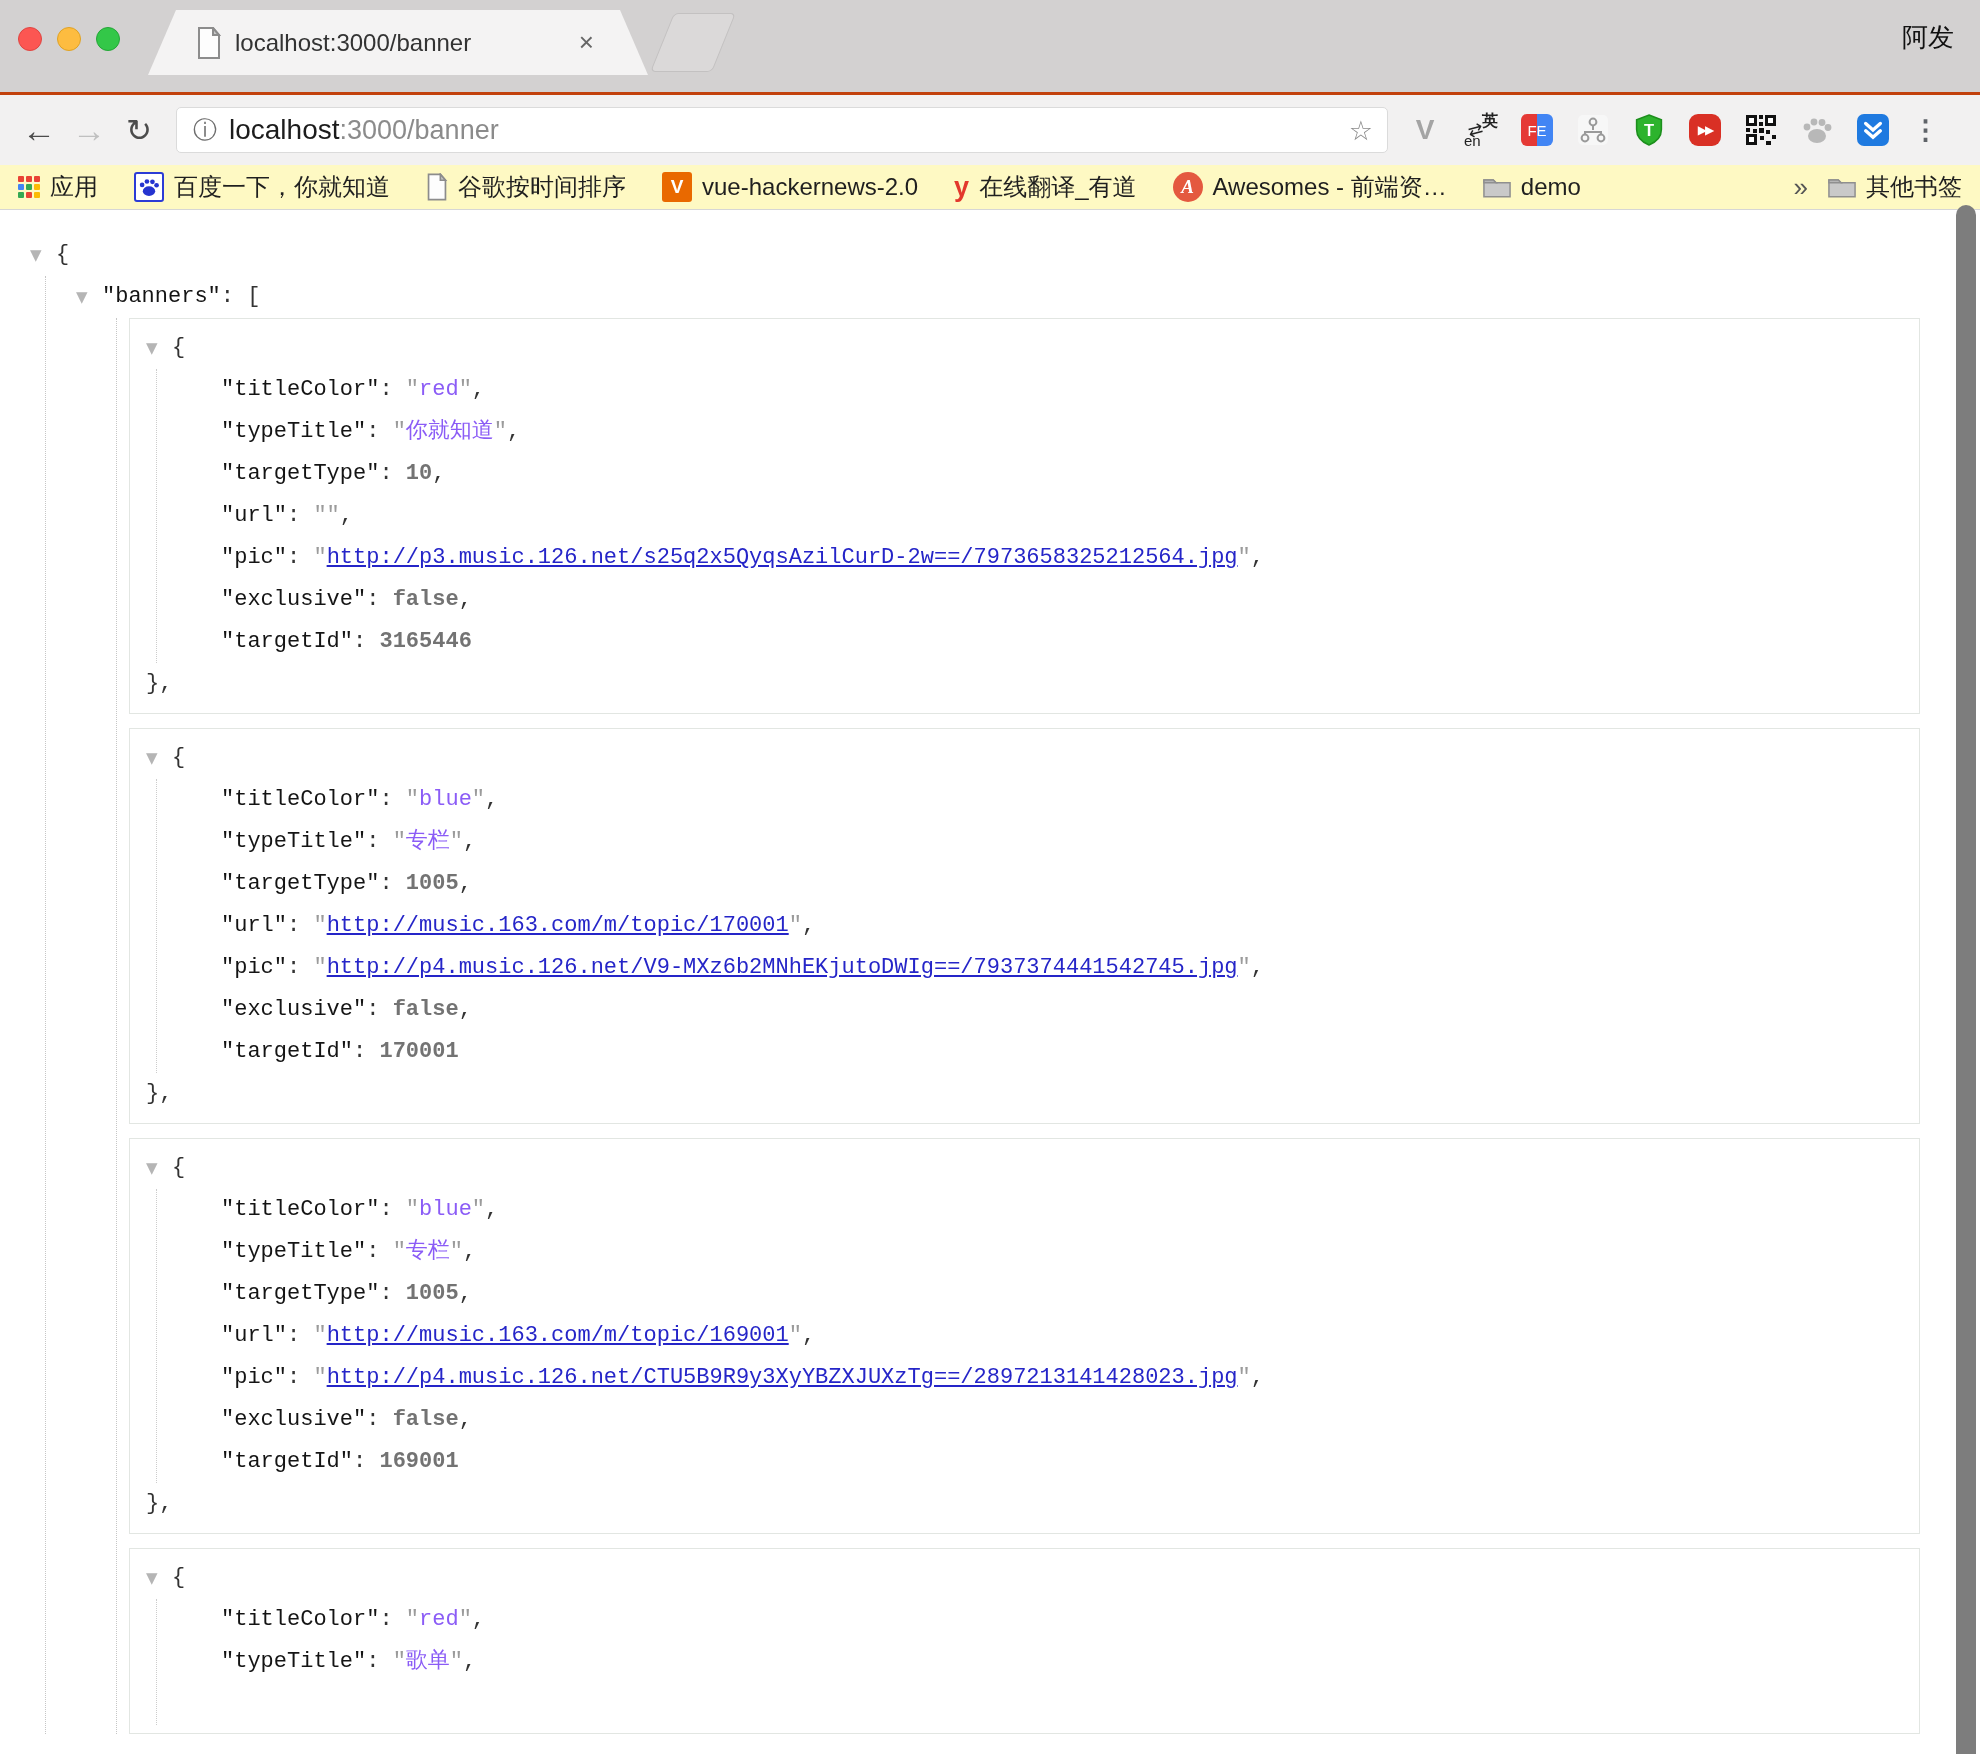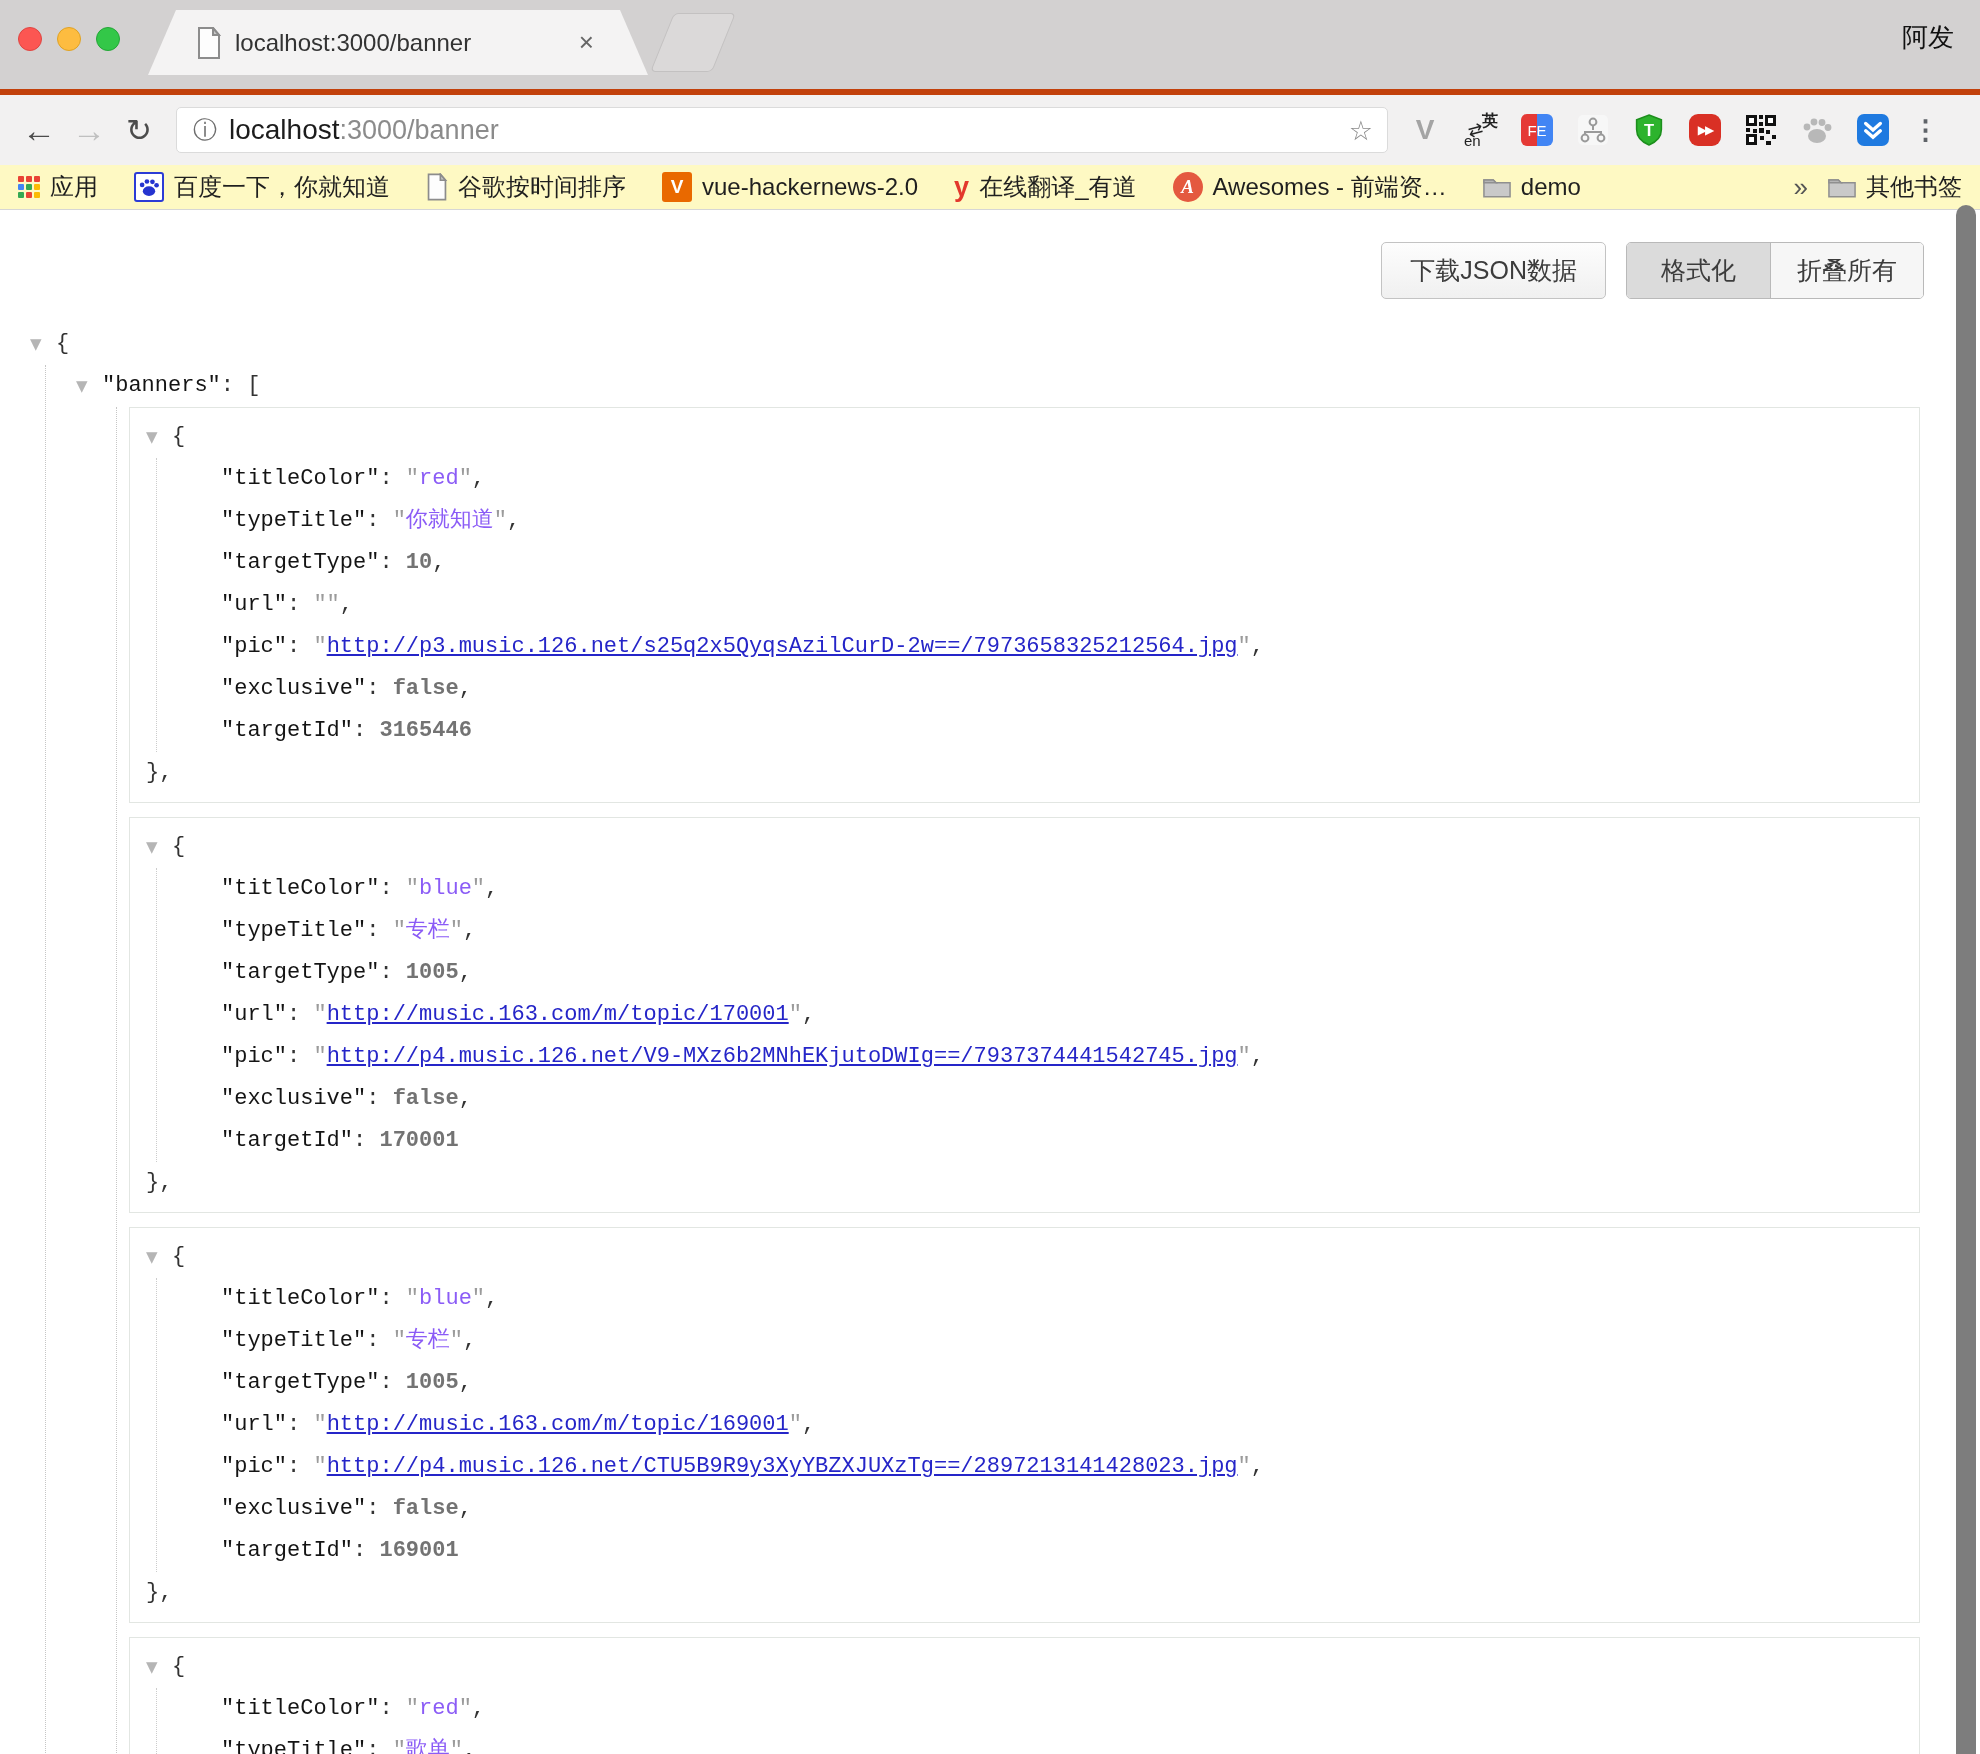--- a/index.html
+++ b/index.html
@@ -2,21 +2,21 @@
 <html><head>
 <meta charset="utf-8">
 <style>
   * { box-sizing: border-box; }
   html,body { margin:0; padding:0; }
   body {
     width:1980px; height:1754px; overflow:hidden; background:#fff;
     font-family:"Liberation Sans", sans-serif; position:relative;
   }
   
-  .tabstrip { height:95px; background:#d3d1d1; position:relative; border-bottom:6px solid #c2410c; }
+  .tabstrip { height:95px; background:#d3d1d1; position:relative; border-bottom:3px solid #c2410c; }
   .lights { position:absolute; left:18px; top:27px; display:flex; gap:15px; }
   .light { width:24px; height:24px; border-radius:50%; }
   .light.red   { background:#fc5652; border:1px solid #df4541; }
   .light.yellow{ background:#fdbc40; border:1px solid #dfa224; }
   .light.green { background:#33c748; border:1px solid #24a637; }
   .tab {
     position:absolute; left:148px; top:10px; width:500px; height:65px;
     background:#f4f3f3; clip-path:polygon(28px 0, 472px 0, 500px 65px, 0 65px);
     display:flex; align-items:center; padding:0 48px;
   }
@@ -262,27 +262,20 @@
       <svg width="28" height="22" viewBox="0 0 30 23">
         <path d="M1 4 h10 l3 3 h15 v15 h-28 z" fill="#c9c9c9" stroke="#8f8f8f" stroke-width="1.6"></path>
         <path d="M1 4 h10 l3 3 h-13 z" fill="#b5b5b5" stroke="#8f8f8f" stroke-width="1.6"></path>
       </svg>
       <span class="bm-label">其他书签</span>
     </div>
   </div>
 </div>
 
 <div class="content">
-  <div class="actions">
-    <div class="btn btn-download">下载JSON数据</div>
-    <div class="btn-group">
-      <div class="btn btn-format">格式化</div>
-      <div class="btn btn-collapse">折叠所有</div>
-    </div>
-  </div>
 
   <div class="jv">
     <div class="jline"><span class="tri">▼</span><span class="pun">{</span></div>
     <div class="l0c">
       <div class="jline"><span class="tri">▼</span><span class="key">"banners"</span><span class="pun">: [</span></div>
       <div class="l1c">
 
         <div class="ibox">
           <div class="jline"><span class="tri">▼</span><span class="pun">{</span></div>
           <div class="propsc">

